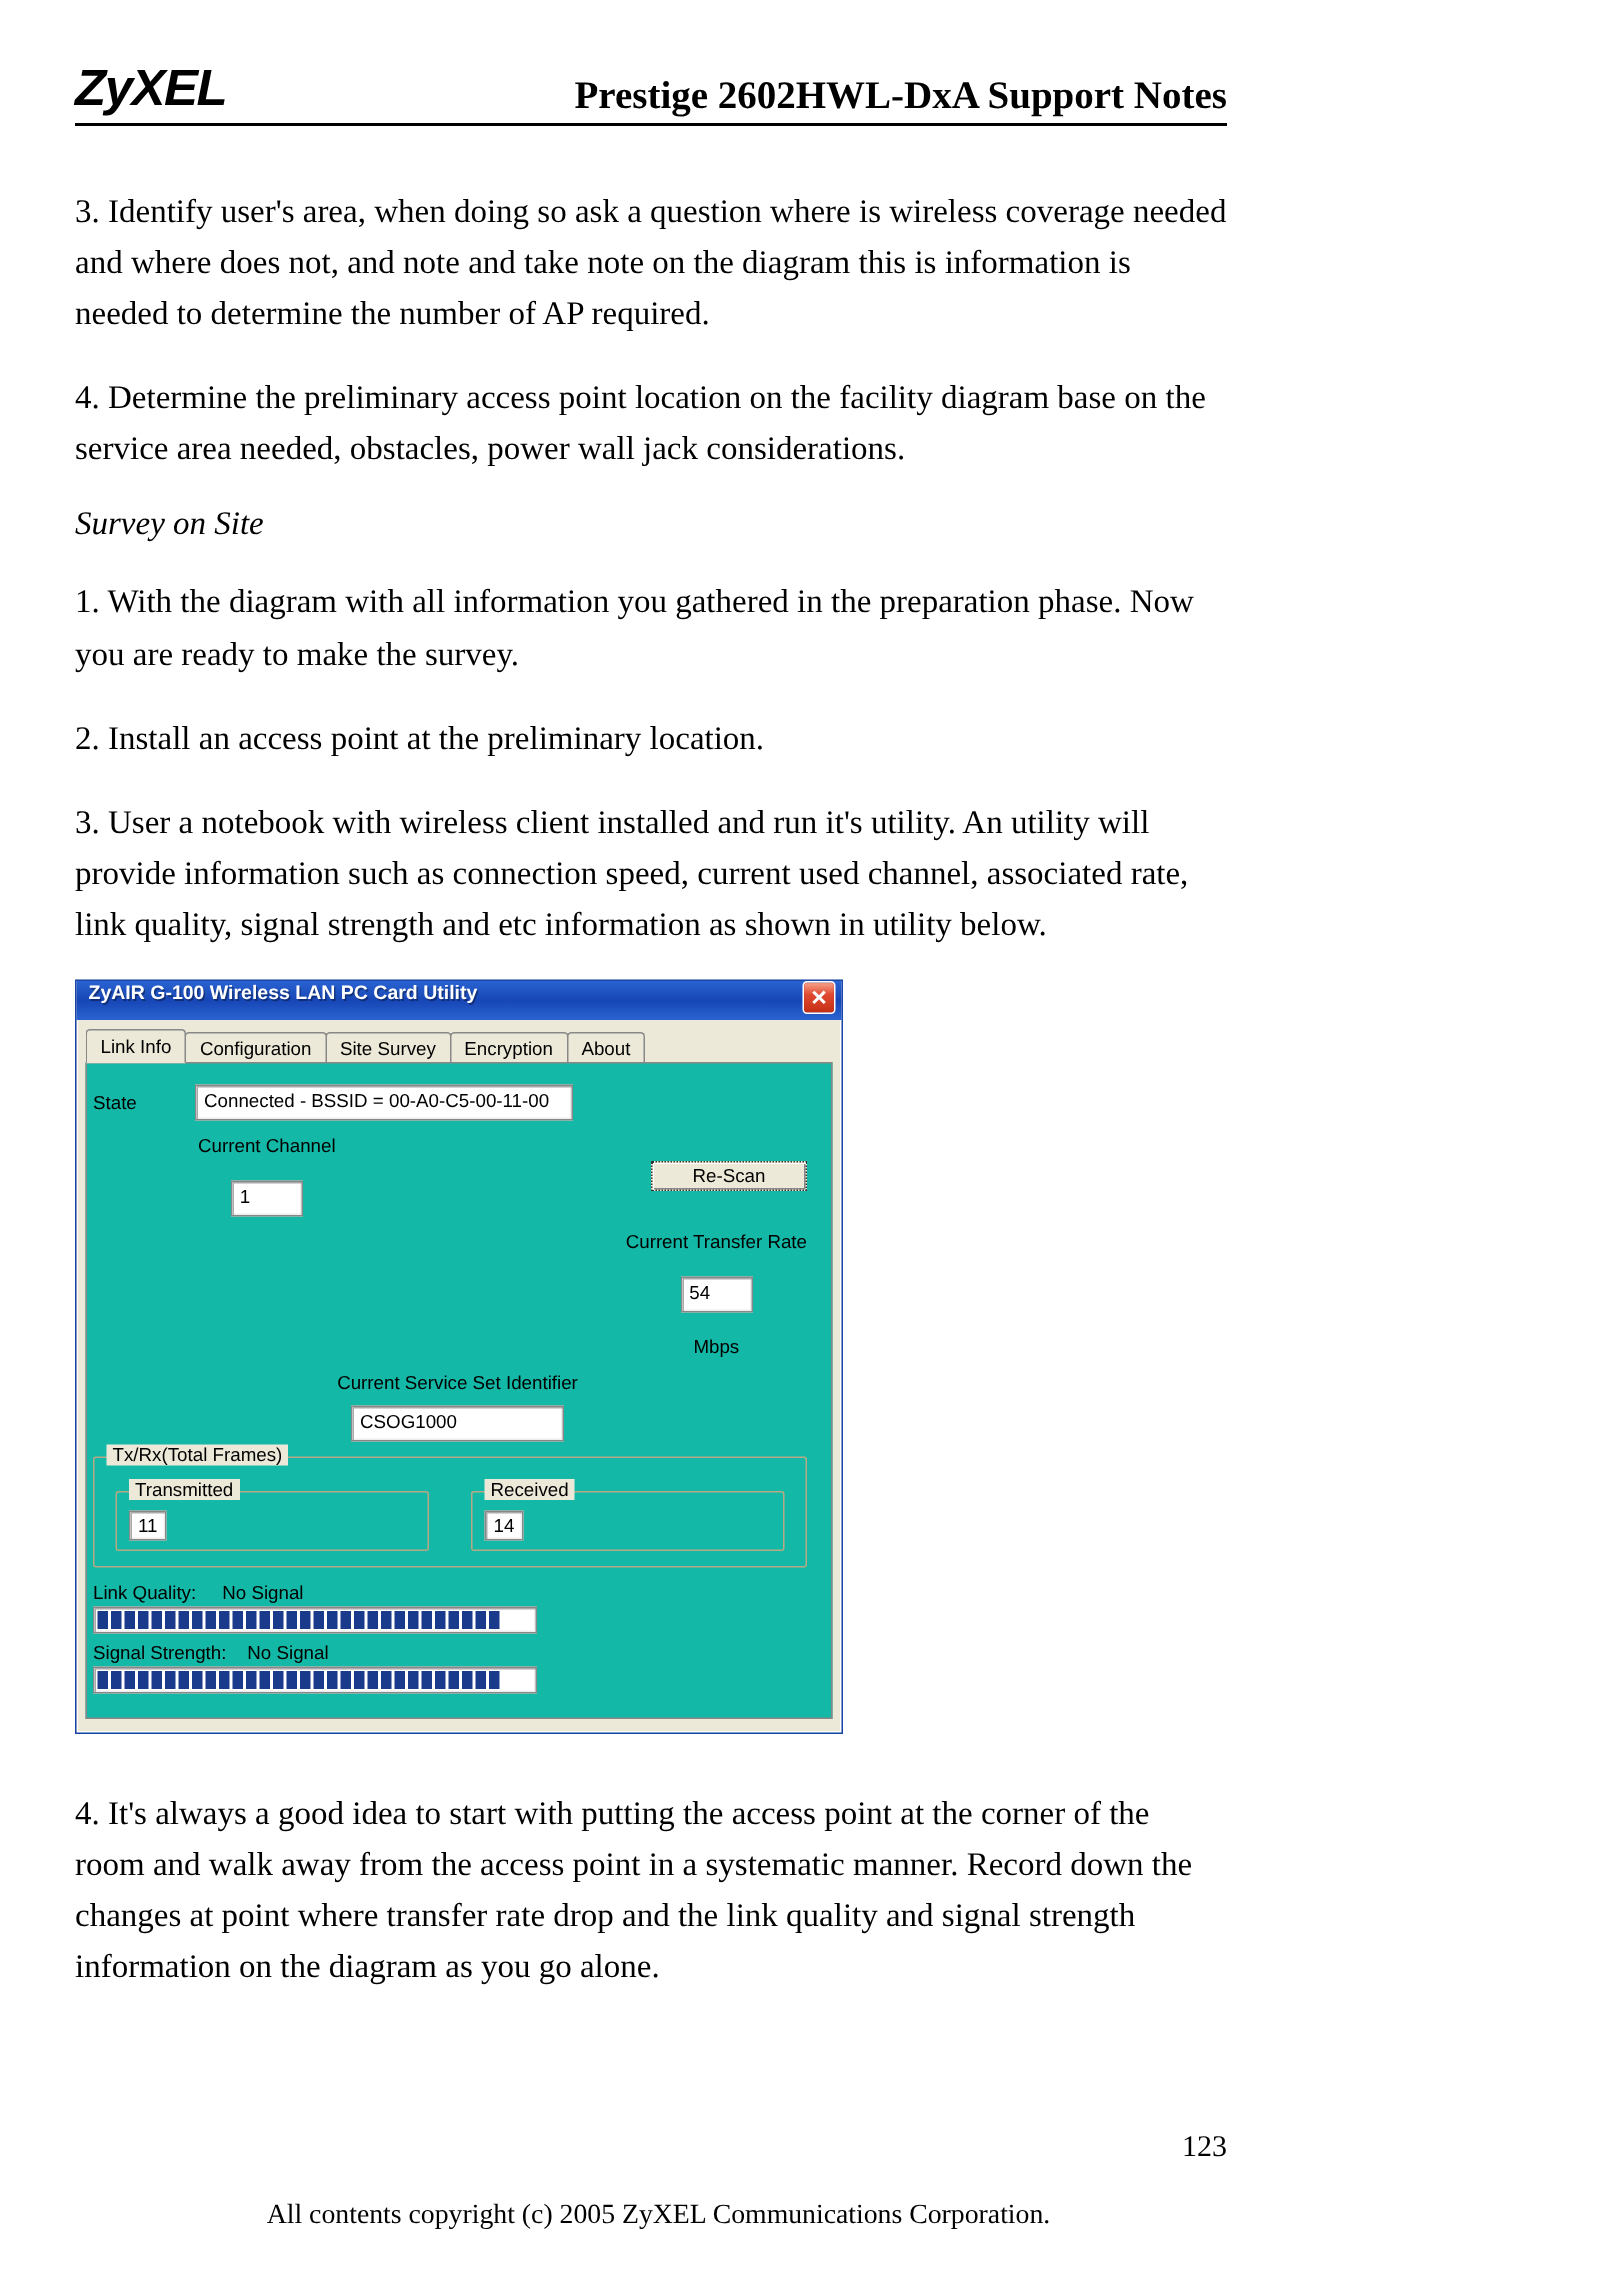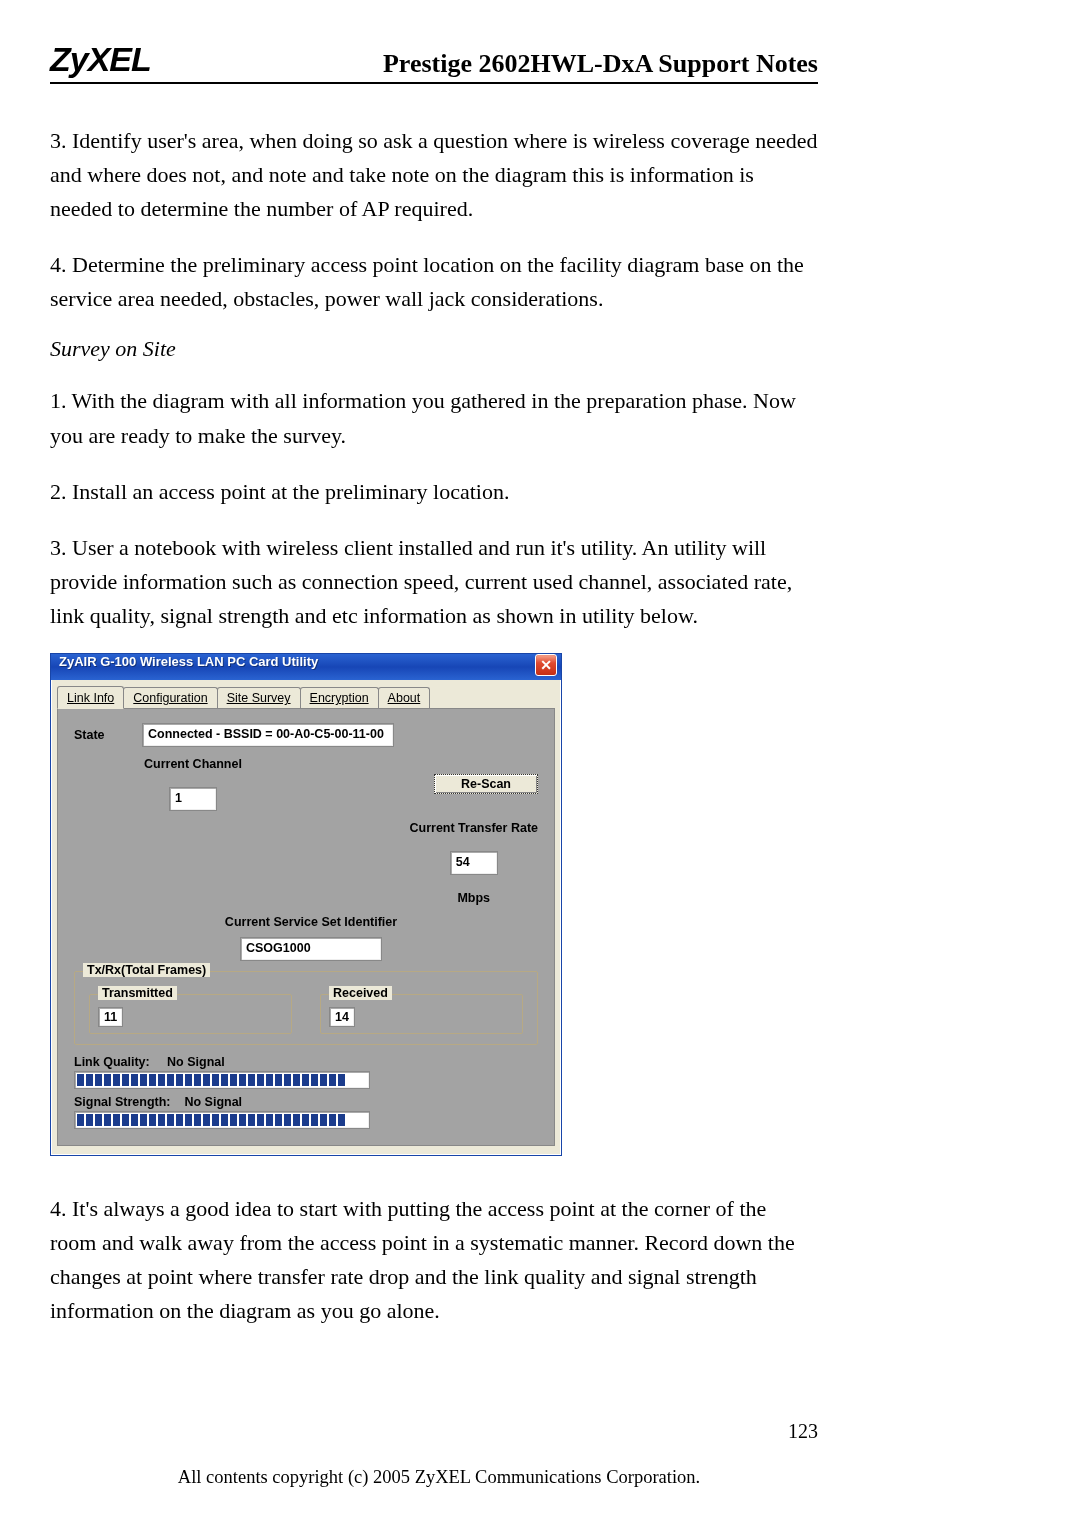--- a/index.html
+++ b/index.html
@@ -82,25 +82,24 @@
     align-items: center;
     justify-content: center;
     color: #fff;
     font-weight: 700;
     font-size: 14px;
     line-height: 1;
     box-shadow: inset 0 0 1px #a33;
   }
   .tabrow {
     display: flex;
-    align-items: flex-start;
+    align-items: center;
     padding: 6px 6px 0 6px;
     gap: 0;
     position: relative;
-    text-decoration: underline;
   }
   .tab {
     border: 1px solid #888;
     border-bottom: none;
     background: #ece9d8;
     padding: 3px 9px 3px 9px;
     border-radius: 3px 3px 0 0;
     margin-right: -1px;
     position: relative;
     top: 1px;
@@ -111,26 +110,25 @@
   .tab.active {
     background: #ece9d8;
     z-index: 3;
     padding-top: 4px;
     top: 0;
     border-bottom: 1px solid #ece9d8;
   }
   .tab-panel {
     border: 1px solid #888;
     margin: 0 6px 8px 6px;
-    padding: 14px 16px 10px 16px;
-    background: #a3a3a3;
+    padding: 14px 16px 10px 4px;
+    background: #14b8a6;
     position: relative;
     top: -1px;
     z-index: 1;
-    font-weight: bold;
   }
   .field-row {
     display: flex;
     align-items: center;
     gap: 8px;
     margin-bottom: 10px;
   }
   .field-row.indent {
     padding-left: 70px;
     justify-content: space-between;

